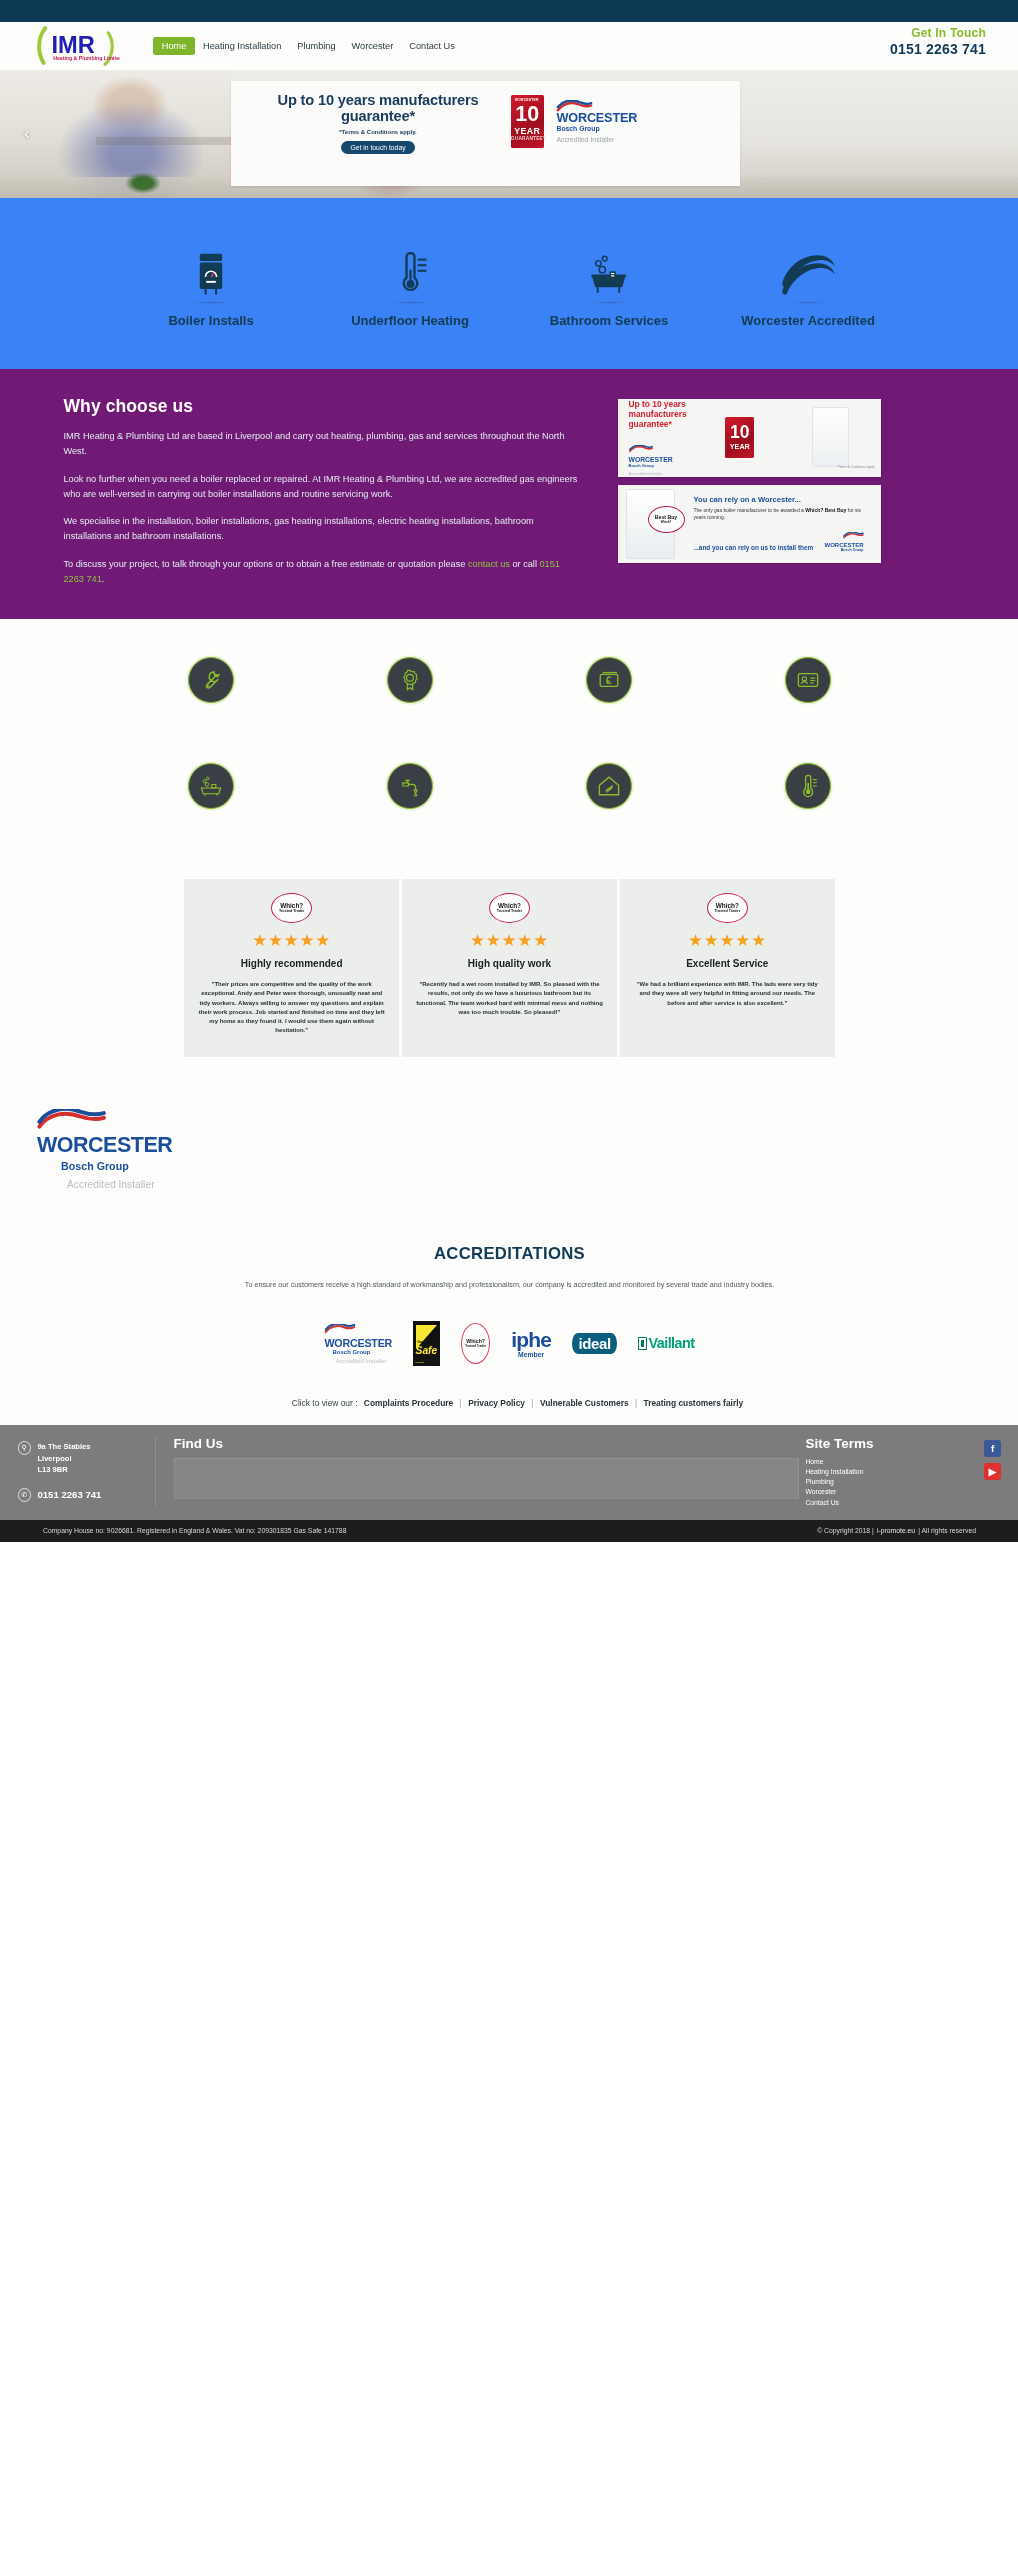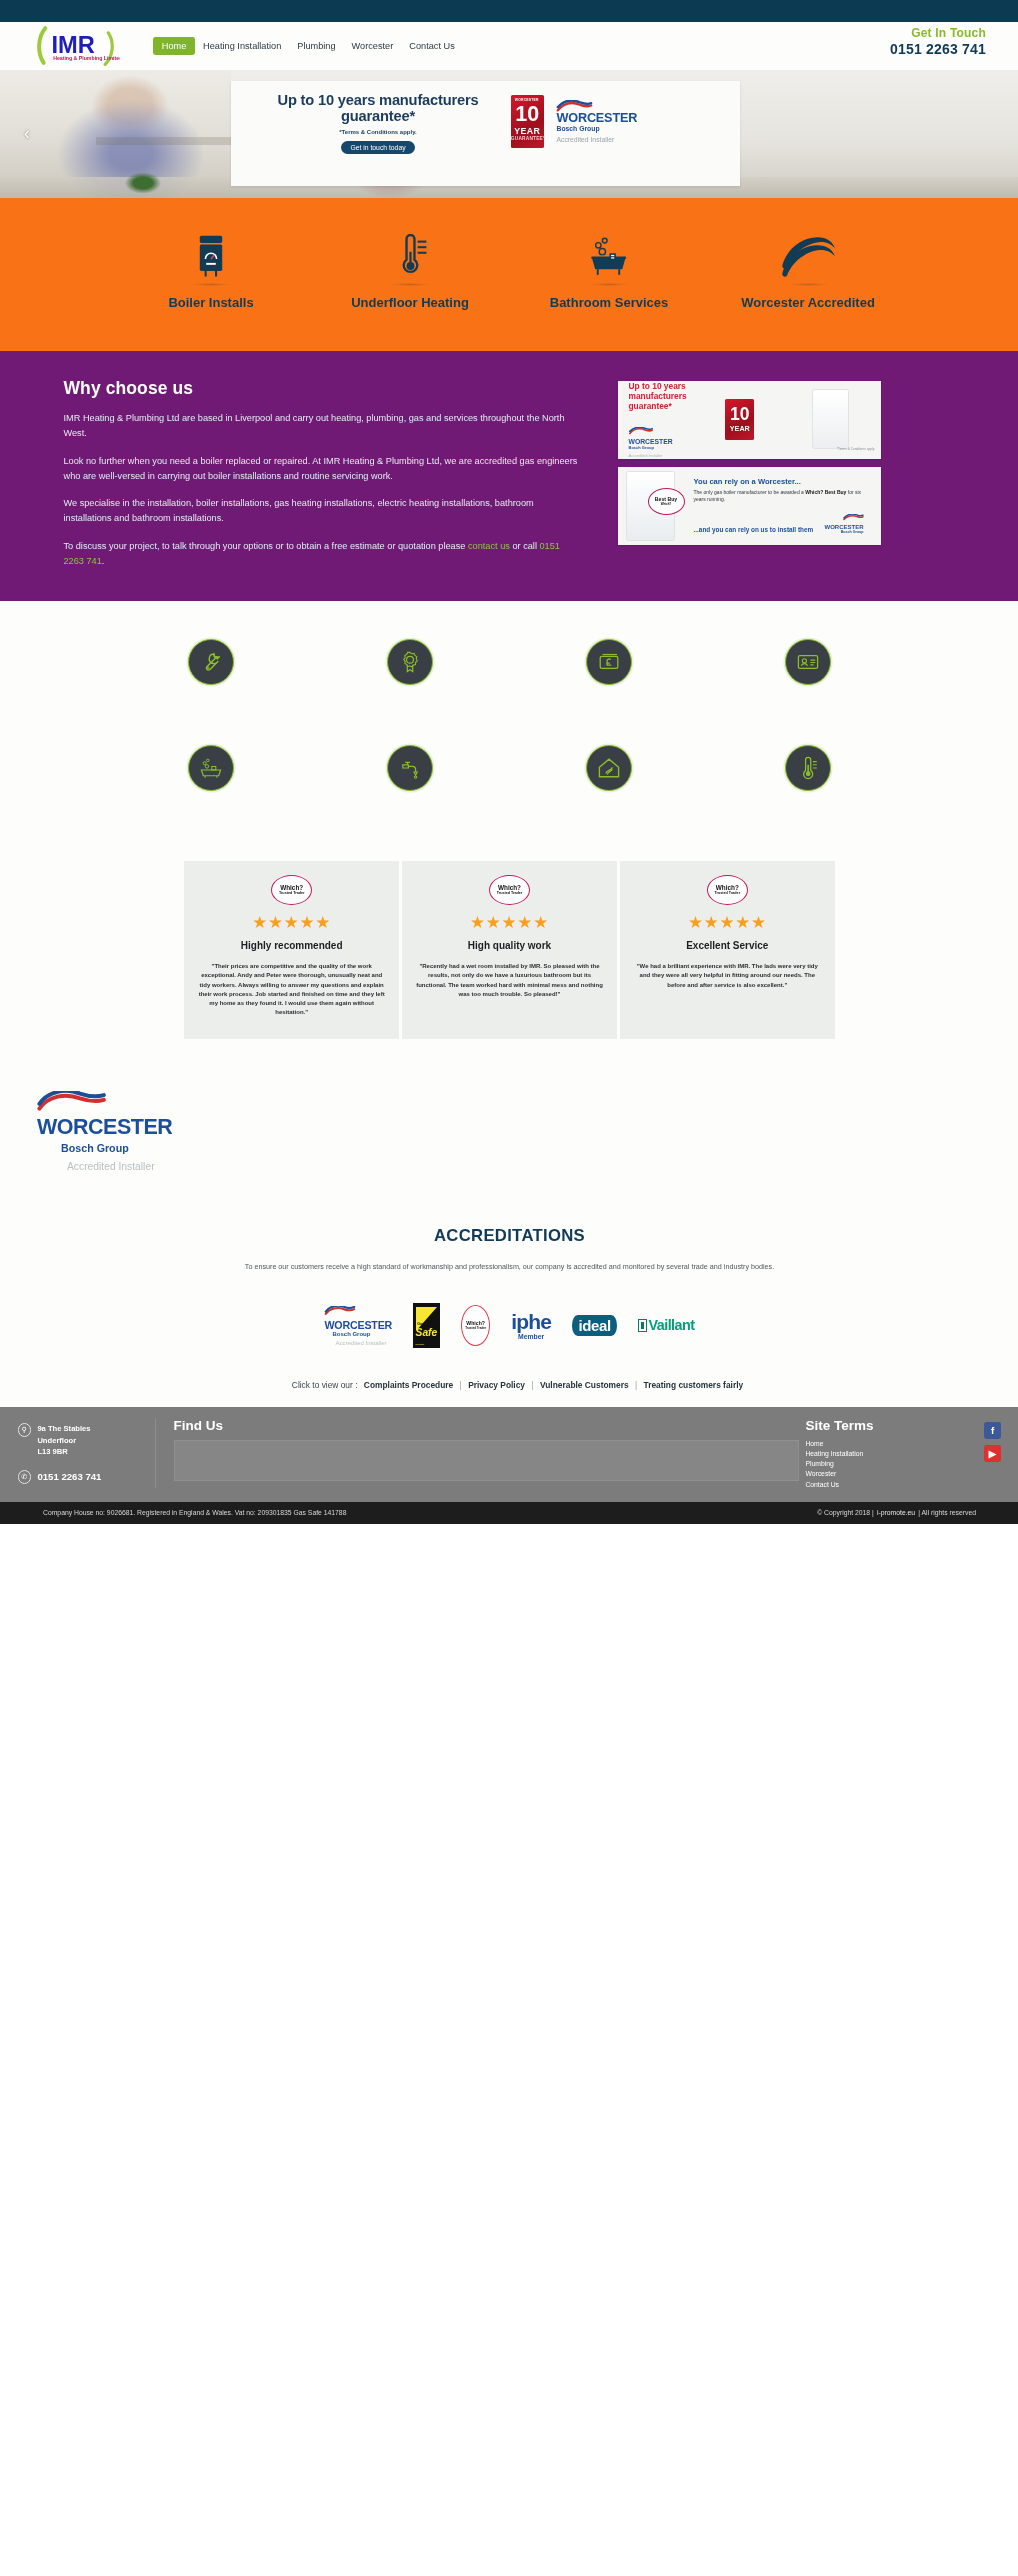--- a/index.html
+++ b/index.html
@@ -183,22 +183,22 @@
   .hero-arrow{
     position:absolute; left:17.5px; top:50%; transform:translateY(-50%);
     width:19px;height:19px;
     color:#ffffff; font-size:17.5px; line-height:17.5px; text-align:center;
     text-shadow:0 0.8px 2.4px rgba(0,0,0,.5);
     cursor:pointer;
   }
 
   
   .services{
-    background:#f97316;
-    padding:27px 0 40px;
+    background:#3b82f6;
+    padding:45px 0 40px;
     display:flex;
     justify-content:center;
   }
   .services-inner{ width:796px; display:flex; }
   .svc{ flex:1; text-align:center; }
   .svc-ico{ height:54px; display:flex; align-items:flex-end; justify-content:center; }
   .svc-shadow{
     width:41px;height:3.2px;margin:4.8px auto 0;border-radius:50%;
     background:radial-gradient(ellipse at center, rgba(40,50,60,.28), rgba(40,50,60,0) 70%);
   }
@@ -843,21 +843,21 @@
     <b>Vulnerable Customers</b>
     <span class="sep">|</span>
     <b>Treating customers fairly</b>
   </div>
 </div>
 
 <div class="footer">
   <div class="f-col-addr">
     <div class="f-row">
       <span class="f-pin">⚲</span>
-      <span class="f-addr"><span>9a The Stables</span><br><span>Underfloor</span><br><span>L13 9BR</span></span>
+      <span class="f-addr"><span>9a The Stables</span><br><span>Liverpool</span><br><span>L13 9BR</span></span>
     </div>
     <div class="f-row">
       <span class="f-pin">✆</span>
       <span class="f-tel">0151 2263 741</span>
     </div>
   </div>
 
   <div class="f-col-map">
     <div class="f-h">Find Us</div>
     <div class="f-map"></div>

